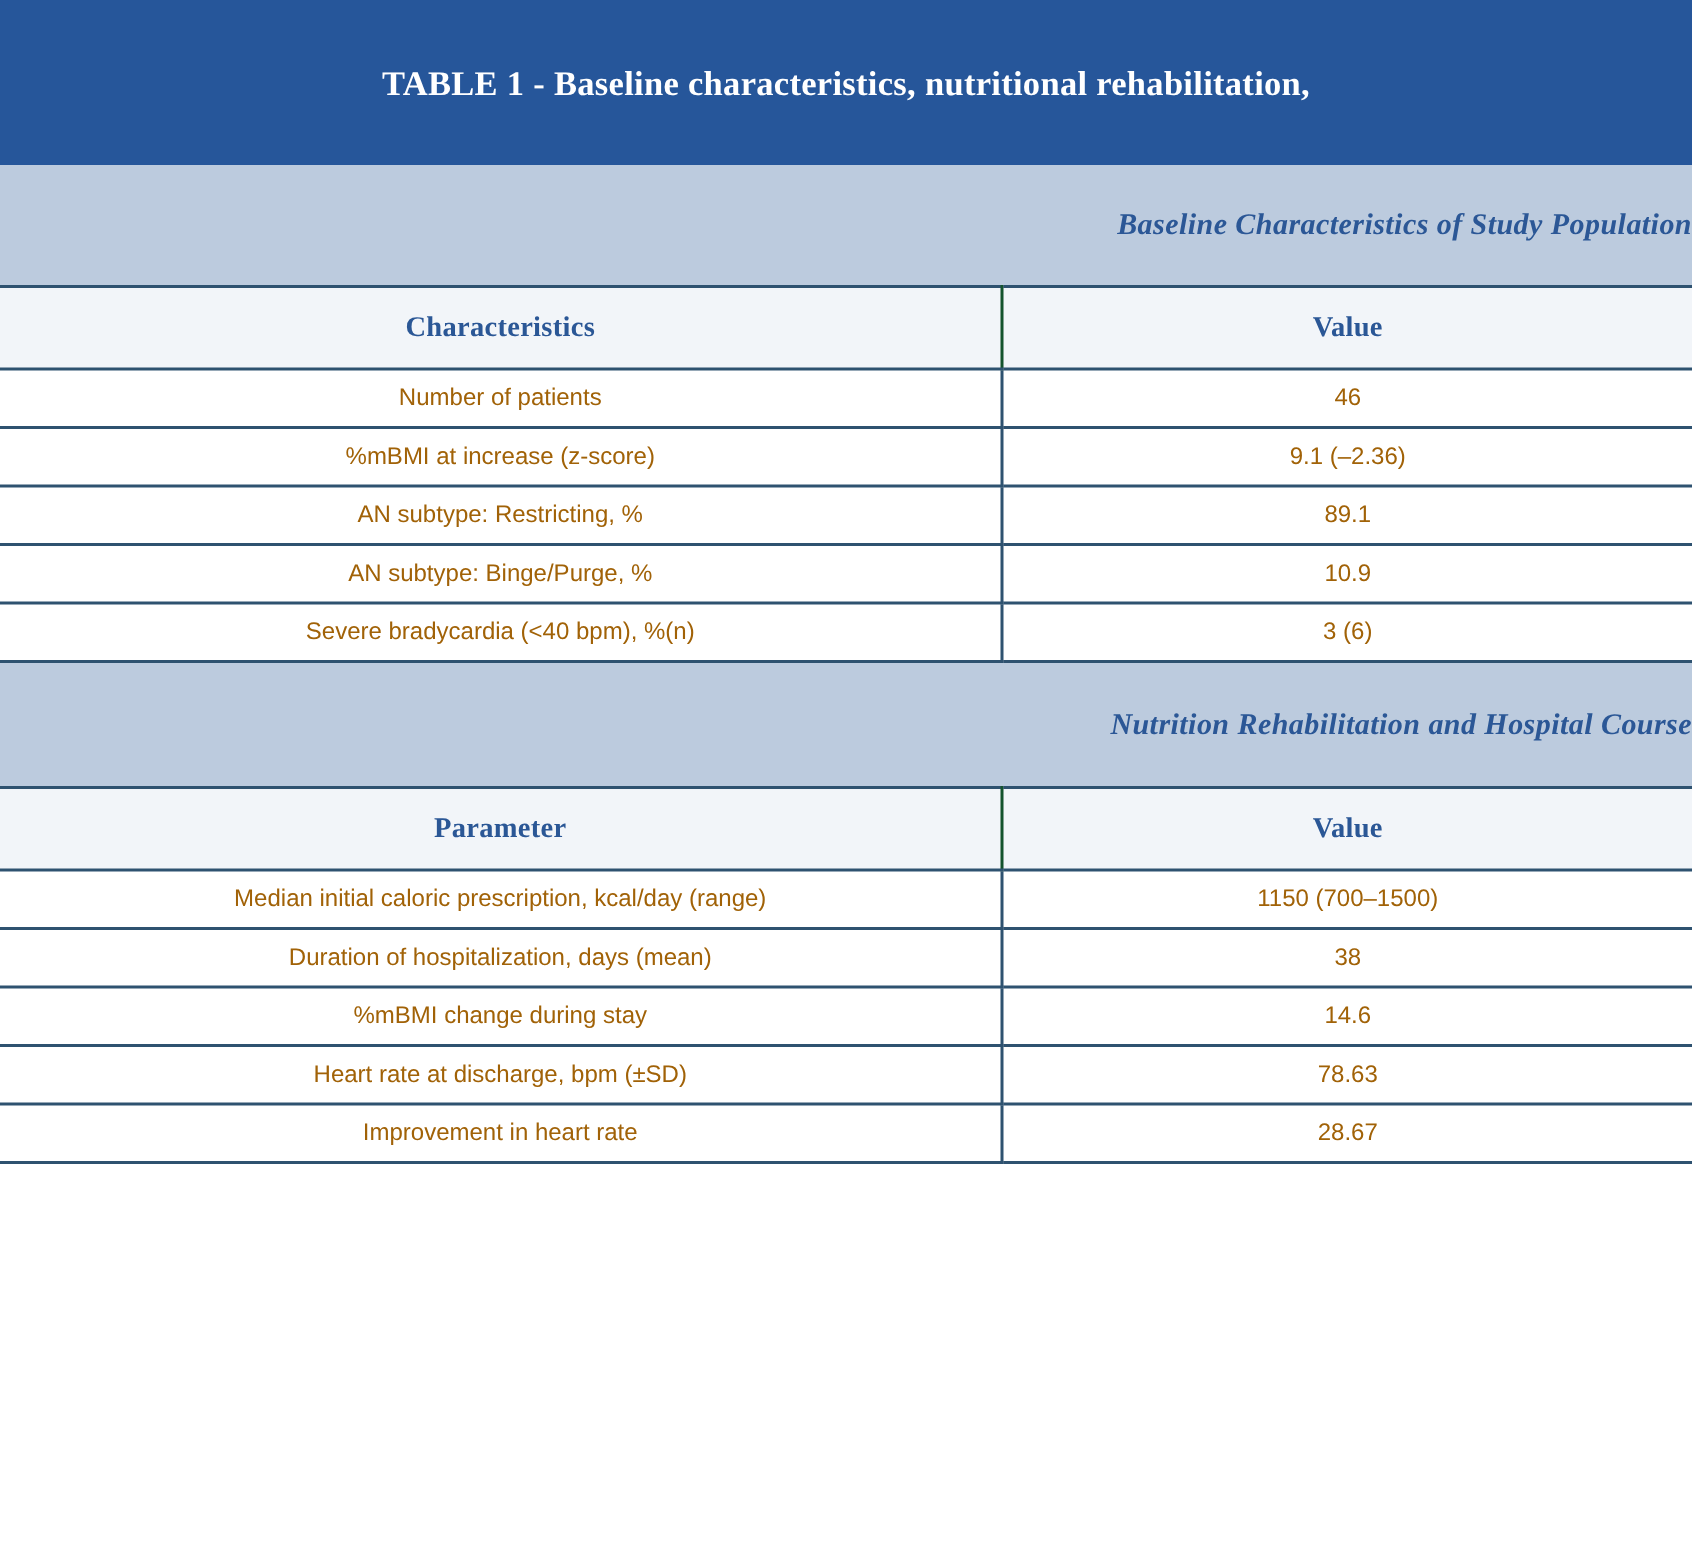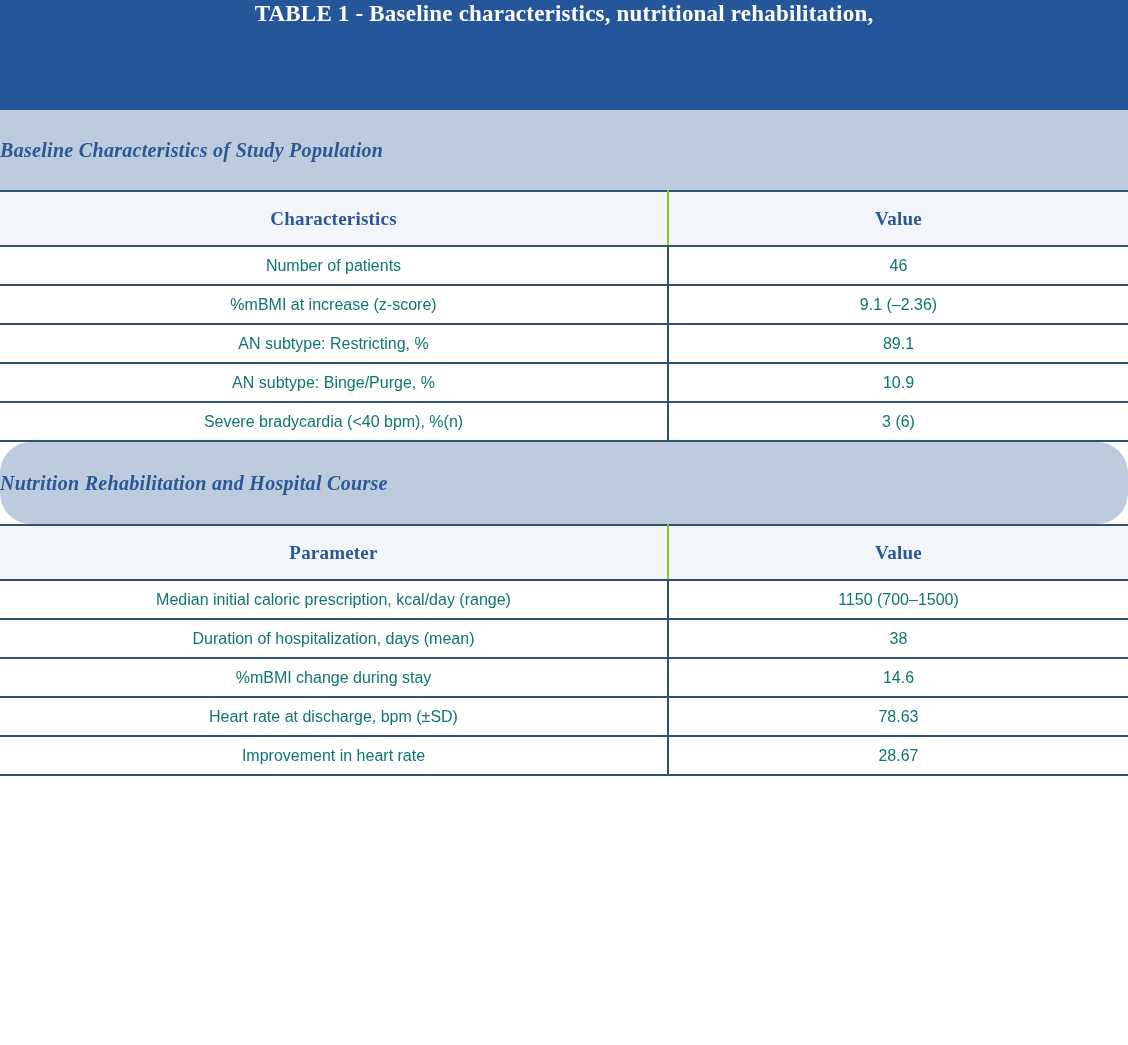--- a/index.html
+++ b/index.html
@@ -15,41 +15,41 @@
     font-family: "Liberation Sans", sans-serif;
   }
 
   
   .title-bar {
     height: 110px;
     background: #26569A;
     color: #ffffff;
     display: flex;
     flex-direction: column;
-    justify-content: flex-start;
+    justify-content: center;
     align-items: center;
     text-align: center;
   }
   .title-bar .title-line {
     font-family: "Liberation Serif", serif;
     font-weight: bold;
     font-size: 23px;
     line-height: 27px;
     letter-spacing: 0.2px;
   }
 
   
   .section-band {
     background: #BCCBDE;
     display: flex;
-    justify-content: flex-start;
+    justify-content: flex-end;
     align-items: center;
   }
   .section-band.band-1 { height: 80px; }
-  .section-band.band-2 { height: 82px; border-radius: 31px; }
+  .section-band.band-2 { height: 82px; }
   .section-band .section-title {
     font-family: "Liberation Serif", serif;
     font-weight: bold;
     font-style: italic;
     font-size: 20px;
     color: #2B5796;
     letter-spacing: 0.3px;
   }
 
   
@@ -72,28 +72,28 @@
     height: 55px;
     background: #F2F5F9;
     border-top: 2px solid #2E5270;
     border-bottom: 2px solid #2E5270;
     font-family: "Liberation Serif", serif;
     font-weight: bold;
     font-size: 19px;
     color: #2B5796;
     letter-spacing: 0.2px;
   }
-  table.data-table thead th:first-child { border-right: 2px solid #84cc16; }
+  table.data-table thead th:first-child { border-right: 2px solid #14532d; }
 
   table.data-table tbody td {
     height: 39px;
     background: #ffffff;
     border-bottom: 2px solid #2E5270;
     font-size: 16px;
-    color: #0f766e;
+    color: #a16207;
   }
   table.data-table tbody td:first-child { border-right: 2px solid #2E5270; }
 </style>
 </head>
 <body>
 
 <div id="page">
 
   <div class="title-bar">
     <div class="title-line">TABLE 1 - Baseline characteristics, nutritional rehabilitation,</div>

